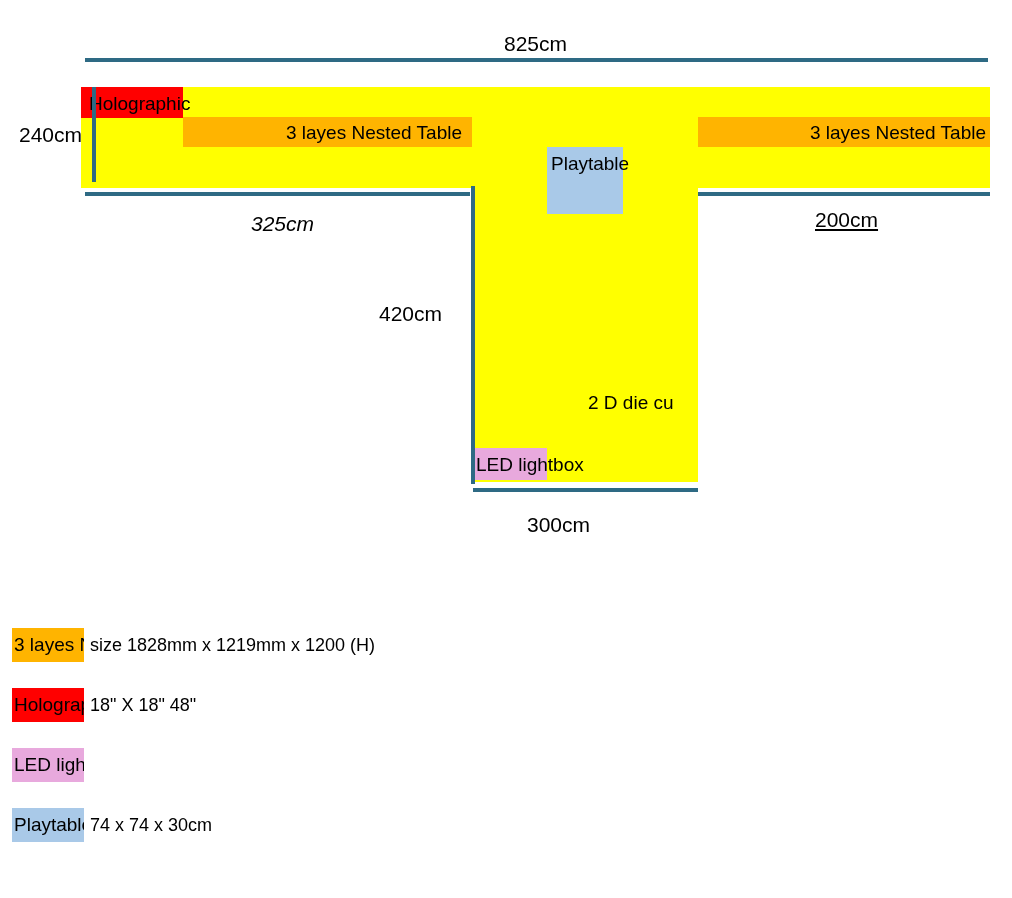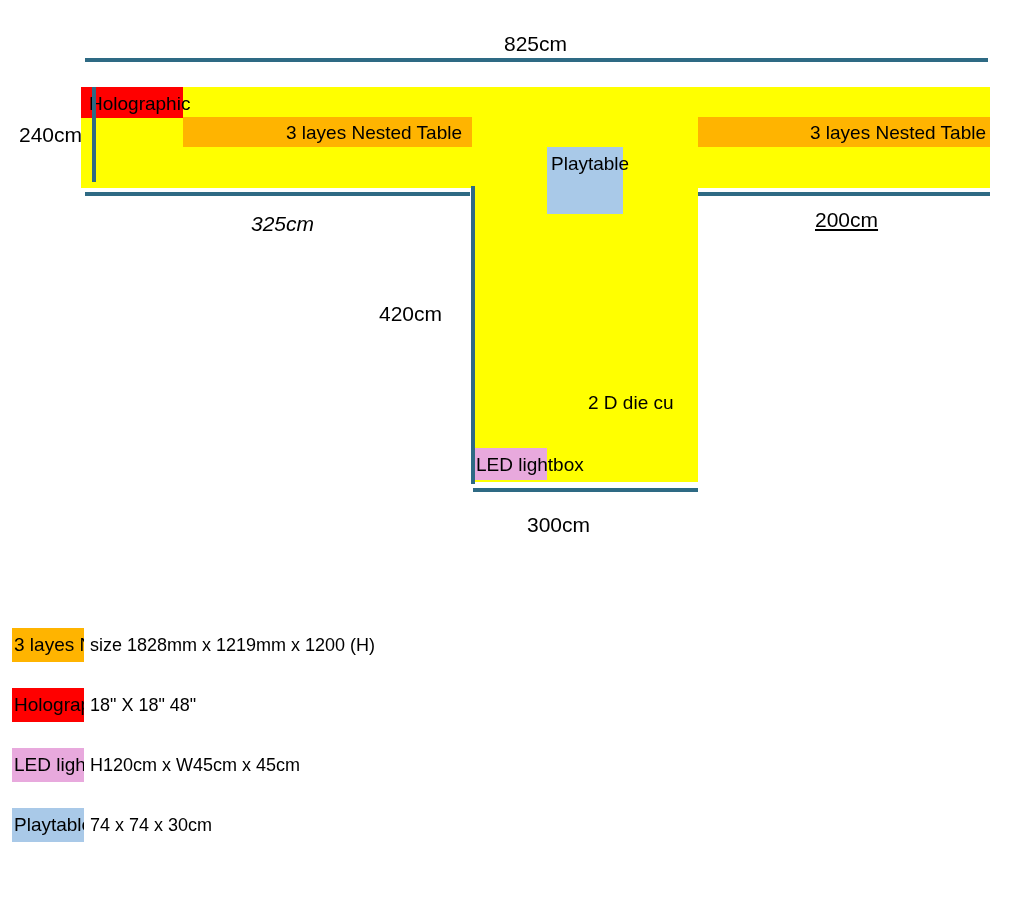--- a/index.html
+++ b/index.html
@@ -199,21 +199,20 @@
       <div class="legend-desc">size 1828mm x 1219mm x 1200 (H)</div>
     </div>
 
     <div class="legend-row">
       <div class="legend-swatch sw-red">Holographic</div>
       <div class="legend-desc">18" X 18" 48"</div>
     </div>
 
     <div class="legend-row">
       <div class="legend-swatch sw-pink">LED lightbox</div>
-      <div class="legend-desc">H120cm x W45cm x 45cm</div>
     </div>
 
     <div class="legend-row">
       <div class="legend-swatch sw-blue">Playtable</div>
       <div class="legend-desc">74 x 74 x 30cm</div>
     </div>
 
   </div>
 
 </div>

